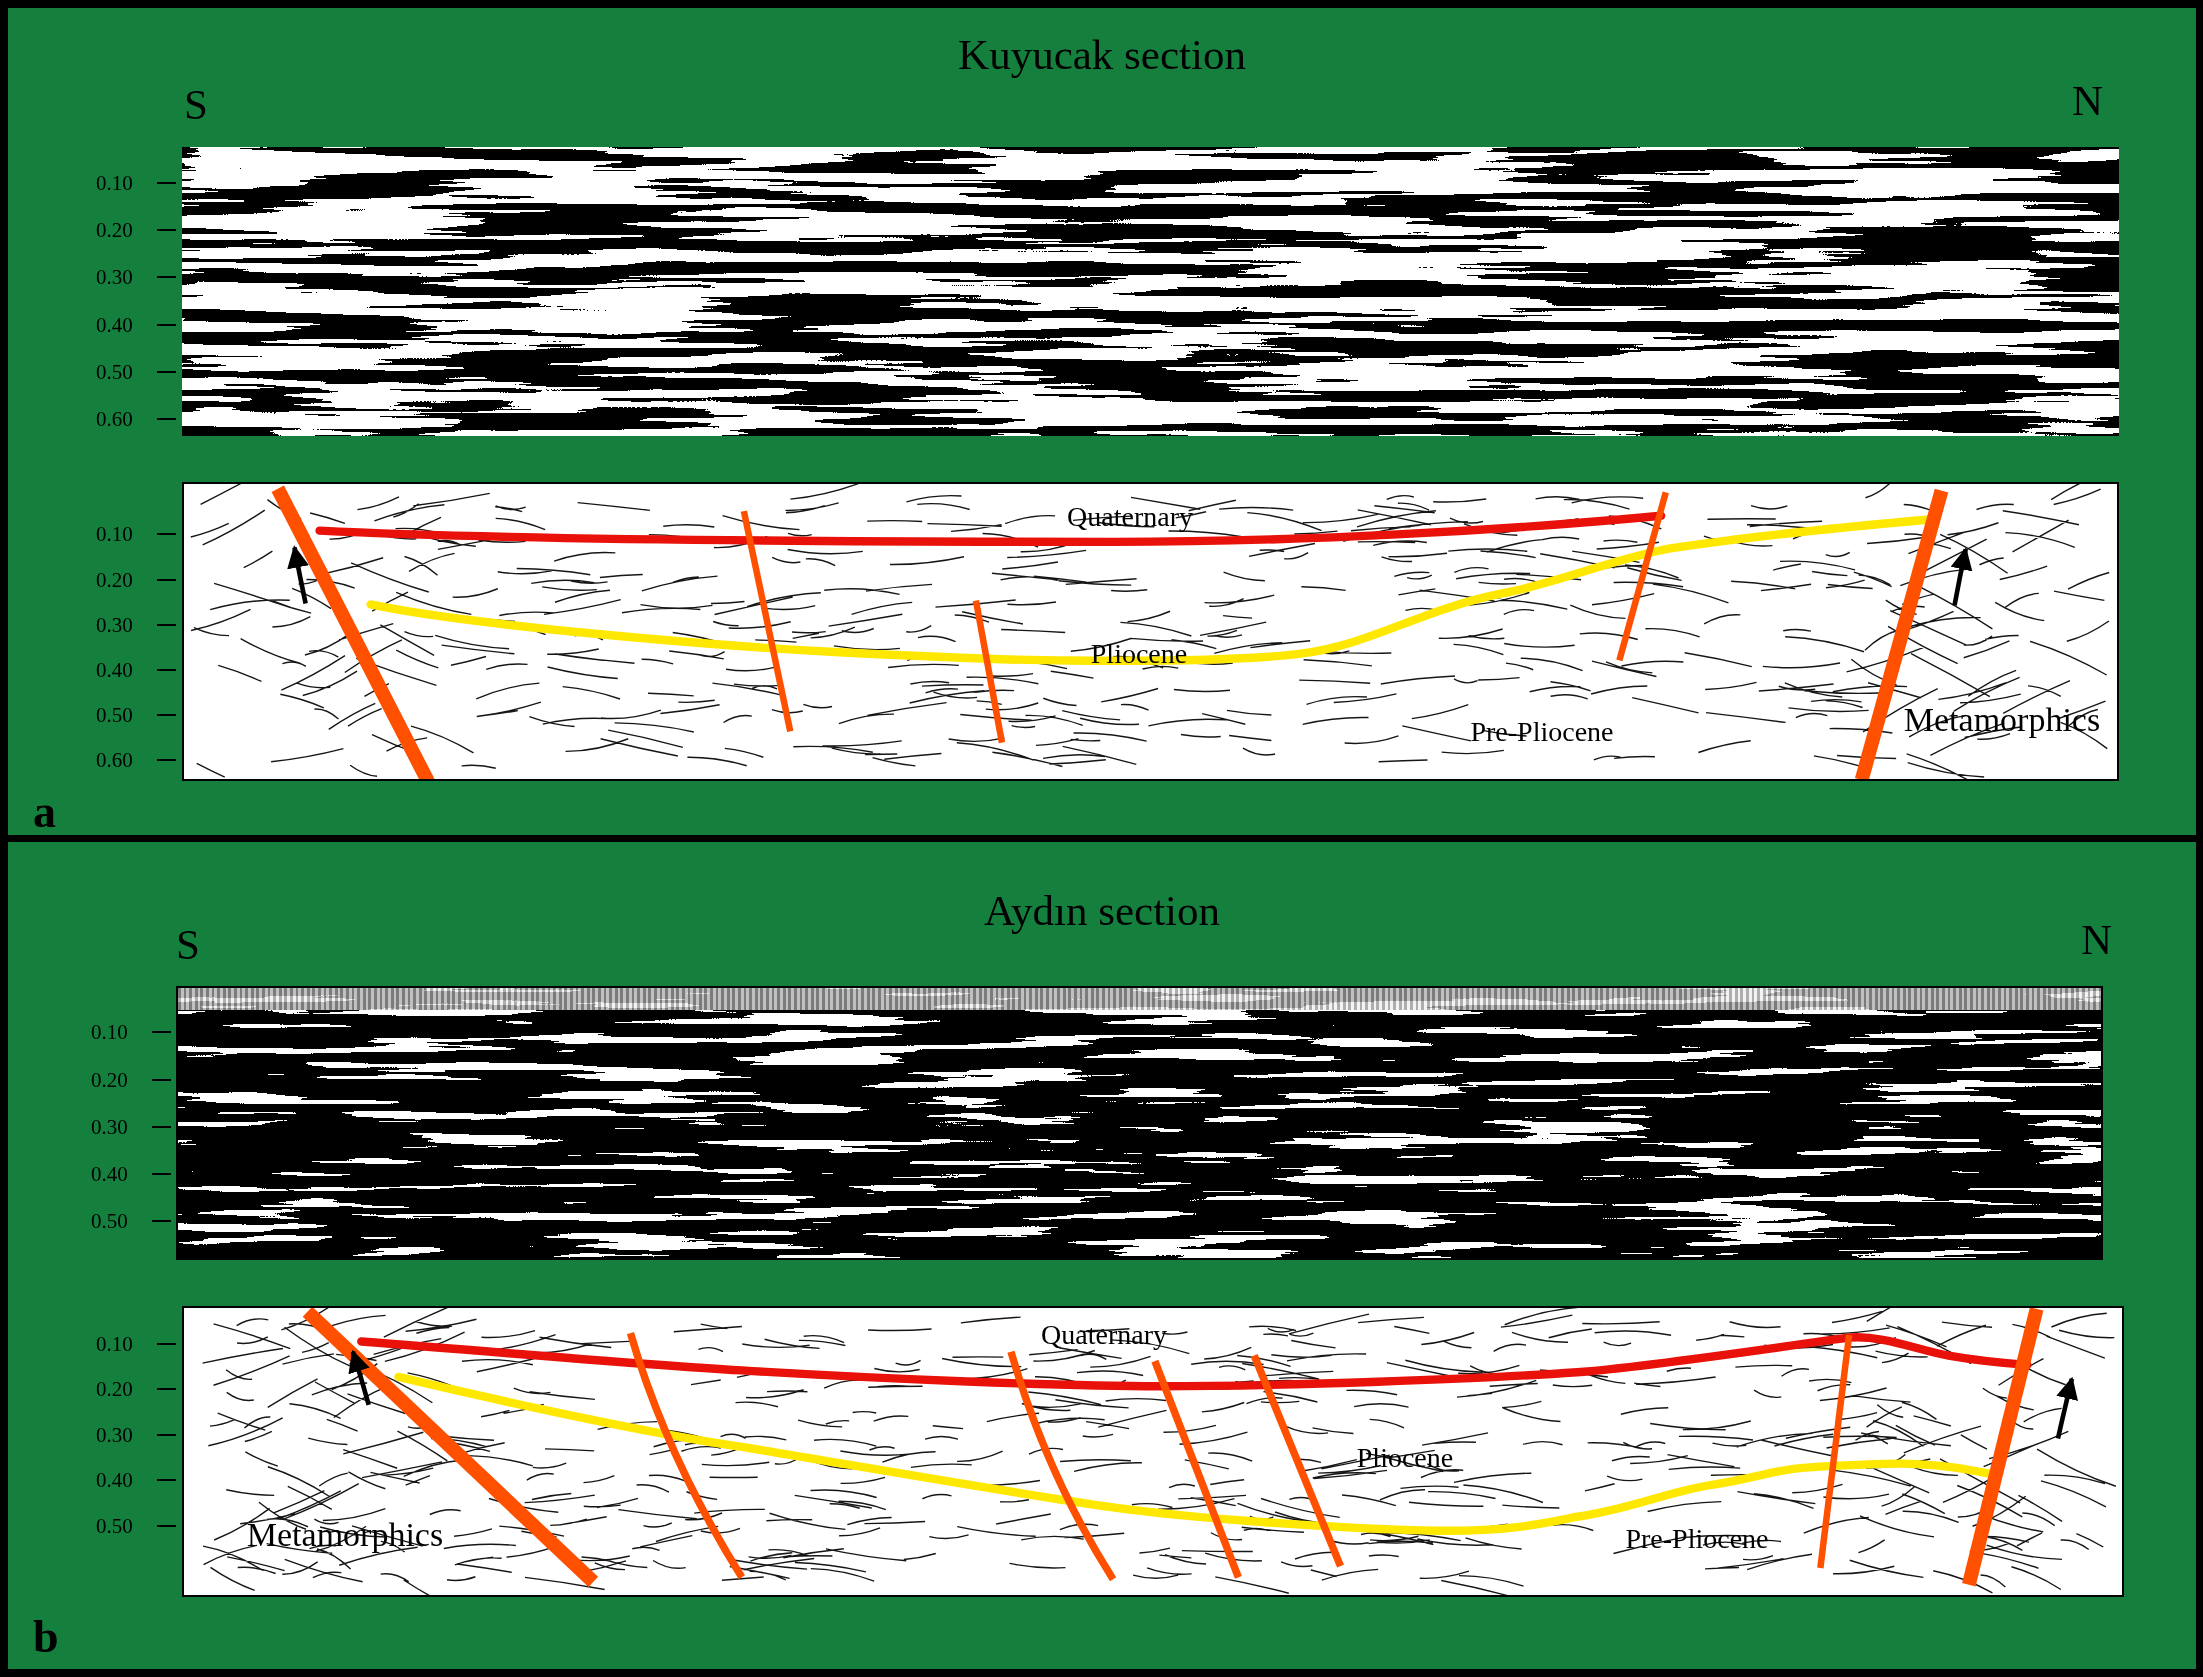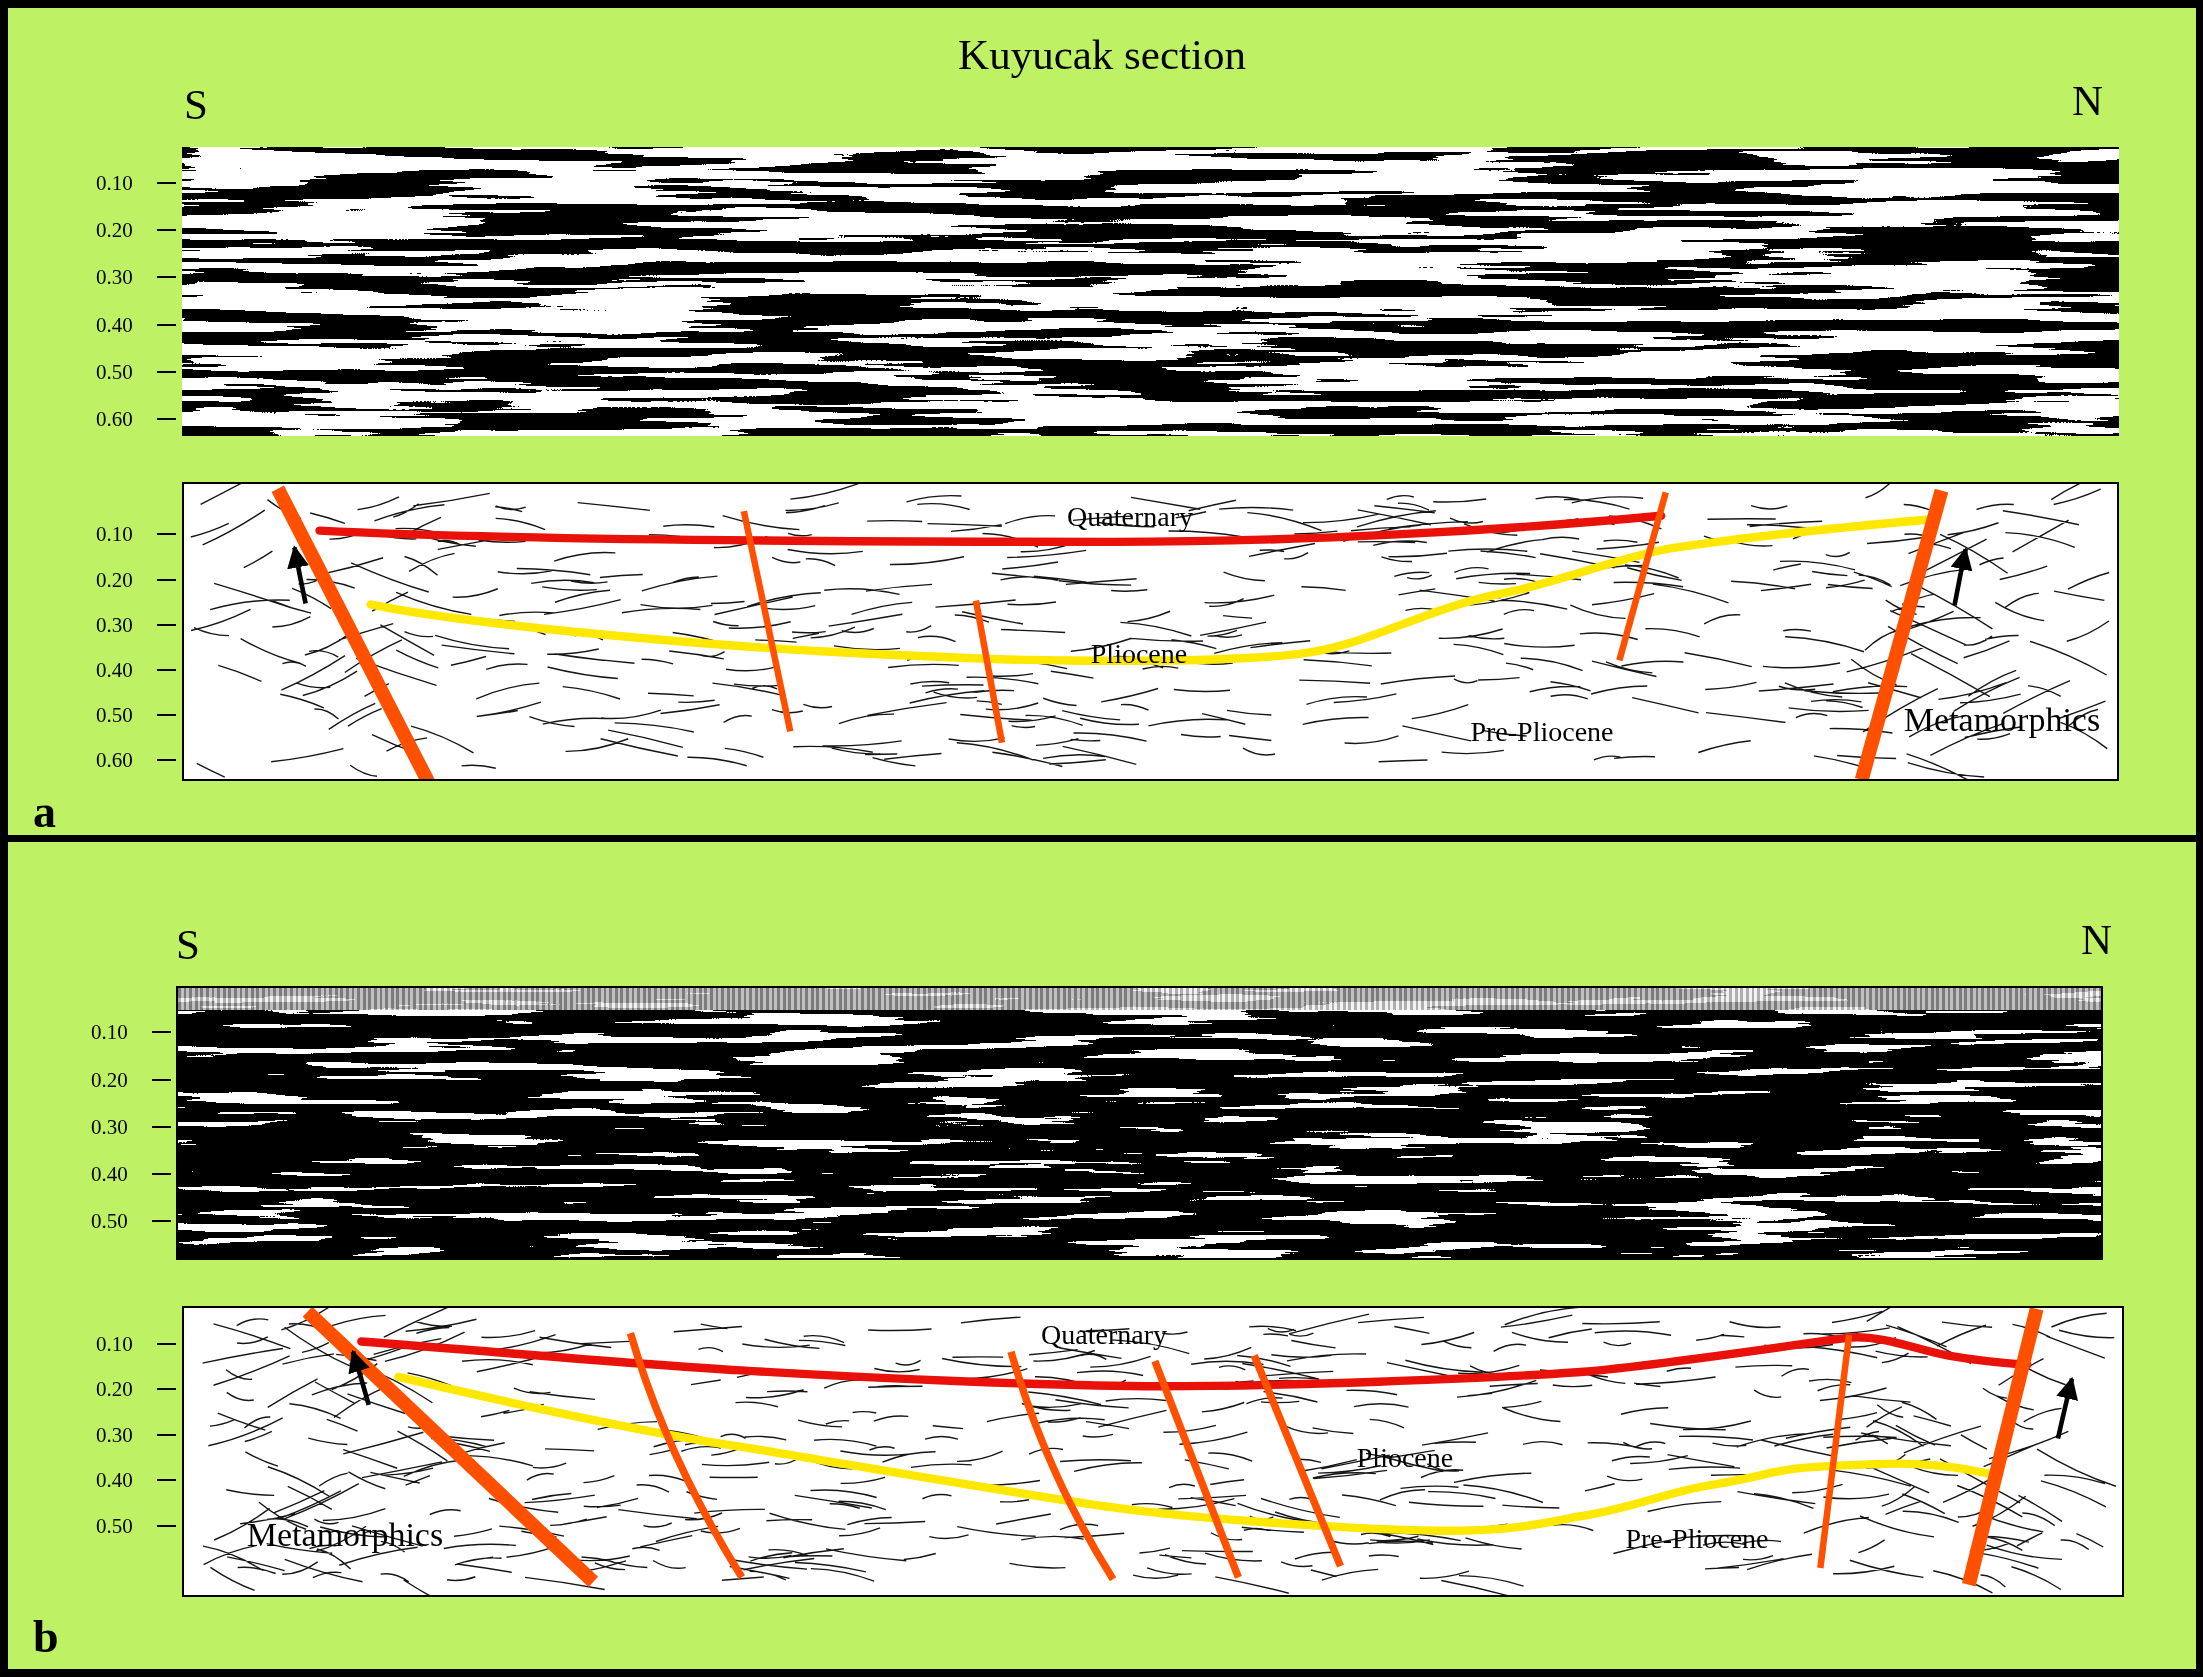--- a/index.html
+++ b/index.html
@@ -1,17 +1,17 @@
 <!DOCTYPE html>
 <html style="font-size:15px"><head>
 <meta charset="utf-8">
 <style>
   *{margin:0;padding:0;box-sizing:border-box}
   html,body{background:#fff}
-  #fig{position:relative;width:2204px;height:1677px;background:#bef264;
+  #fig{position:relative;width:2204px;height:1677px;background:#15803d;
        font-family:"Liberation Serif","DejaVu Serif",serif;color:#000;overflow:hidden}
   .frame{position:absolute;inset:0;border:8.3px solid #000;pointer-events:none;z-index:60}
   .divider{position:absolute;left:0;right:0;top:835px;height:7.4px;background:#000;z-index:55}
   .title{position:absolute;left:0;width:100%;text-align:center;font-size:43px}
   .dir{position:absolute;font-size:43px}
   .panel-letter{position:absolute;font-size:46px;font-weight:bold}
   .seis-wrap{position:absolute;overflow:hidden;background:#fff}
   .seis-wrap.bordered{border:2.8px solid #000}
   .seis-wrap svg{position:absolute;inset:0;width:100%;height:100%}
   .stripes{position:absolute;left:0;right:0;top:0;height:22px;
@@ -127,20 +127,21 @@
       <span class="tick-line"></span>
     </div>
 
   <div class="unit-label" style="left:1130px;top:501px">Quaternary</div>
   <div class="unit-label" style="left:1139px;top:638px">Pliocene</div>
   <div class="unit-label" style="left:1542px;top:716px">Pre-Pliocene</div>
   <div class="unit-label small" style="left:2002px;top:701px">Metamorphics</div>
 
   <div class="panel-letter" style="left:33px;top:785px">a</div>
 
+  <div class="title" style="top:886px">Aydın section</div>
   <div class="dir" style="left:176px;top:920px">S</div>
   <div class="dir" style="left:2081px;top:915px">N</div>
 
   <div class="seis-wrap bordered" style="left:176px;top:986px;width:1927px;height:274px">
     <svg viewBox="0 0 2072 289" preserveAspectRatio="none">
       <filter id="noiseB" x="0" y="0" width="100%" height="100%">
         <feTurbulence type="fractalNoise" baseFrequency="0.005 0.1" numOctaves="3" seed="9"></feTurbulence>
         <feColorMatrix type="matrix" values="1 0 0 0 0  1 0 0 0 0  1 0 0 0 0  0 0 0 0 1"></feColorMatrix>
         <feComponentTransfer>
           <feFuncR type="discrete" tableValues="0 0 0 1 1"></feFuncR>

